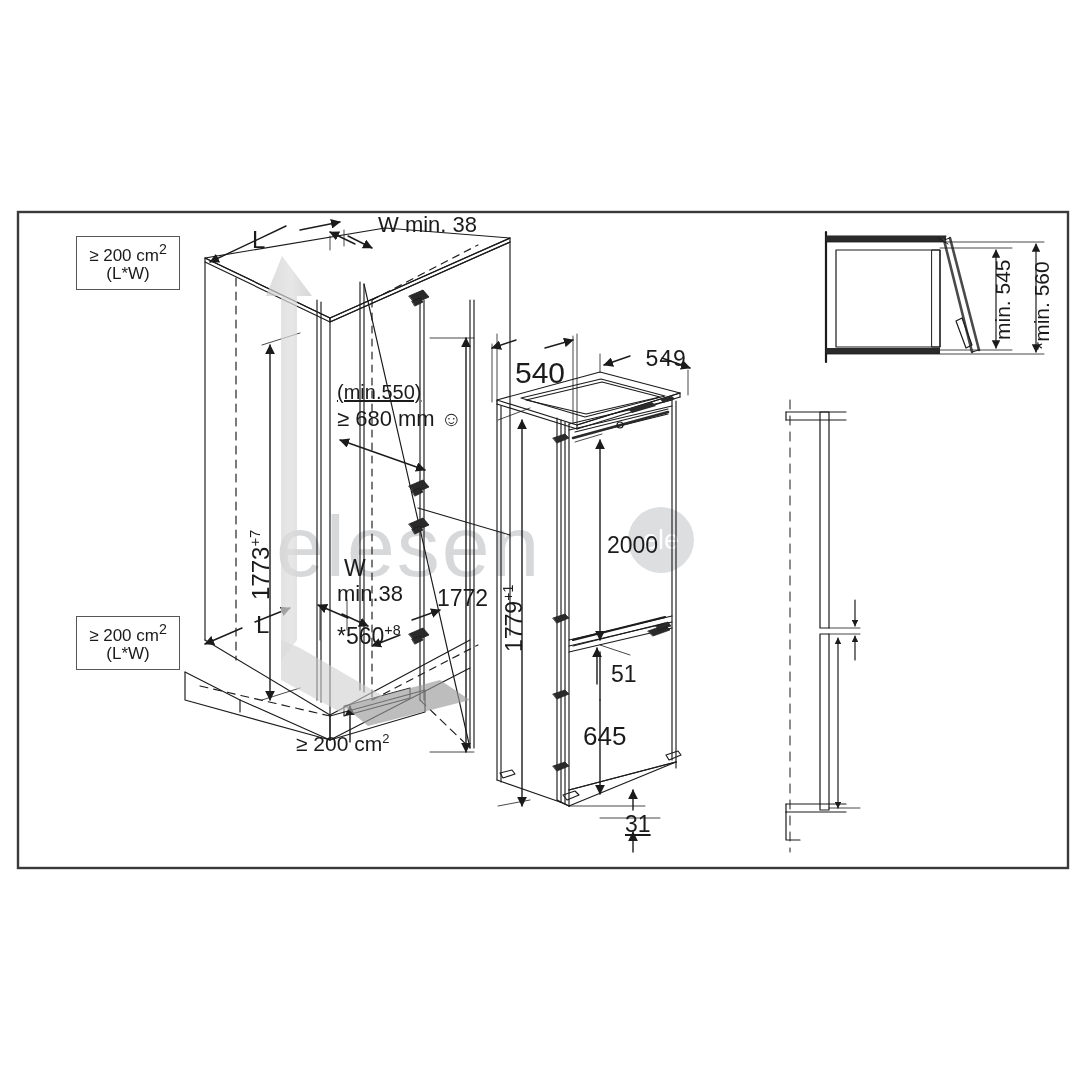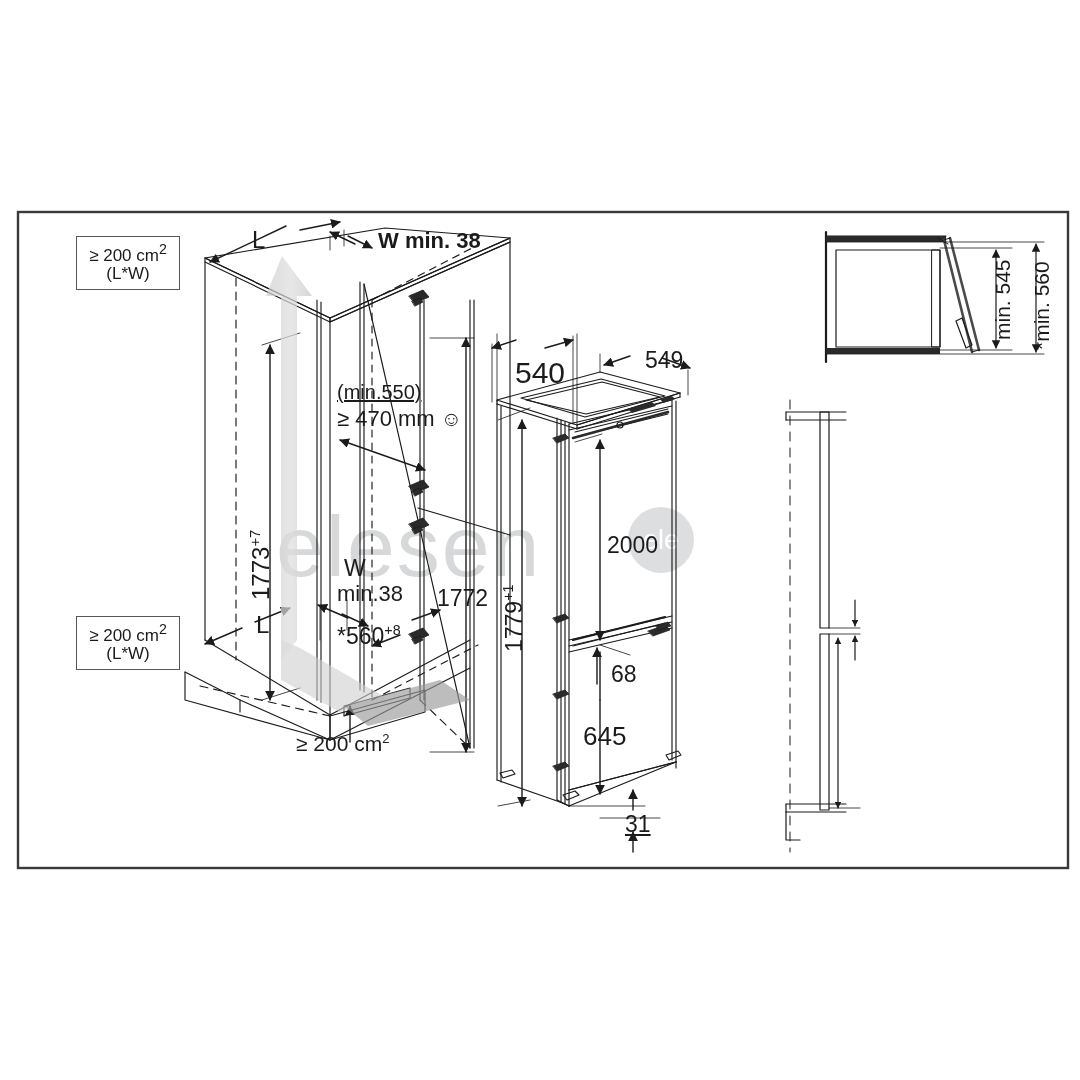--- a/index.html
+++ b/index.html
@@ -351,25 +351,25 @@
   <div class="box-note" style="left:76px; top:236px; width:104px; height:54px; font-size:17px;">
     <span>≥ 200 cm</span><sup>2</sup><br>
     <span>(L*W)</span>
   </div>
 
   <div class="box-note" style="left:76px; top:616px; width:104px; height:54px; font-size:17px;">
     <span>≥ 200 cm</span><sup>2</sup><br>
     <span>(L*W)</span>
   </div>
 
-  <div class="lbl" style="left:378px; top:230px; font-size:22px;font-weight:bold;">W min. 38</div>
+  <div class="lbl" style="left:378px; top:214px; font-size:22px;">W min. 38</div>
 
   <div class="lbl" style="left:337px; top:382px; font-size:20px;text-decoration:underline;">(min.550)</div>
   <div class="lbl" style="left:337px; top:408px; font-size:22px;">
-    <span>≥ 470 mm</span>
+    <span>≥ 680 mm</span>
     <span style="font-size:21px;">☺</span>
   </div>
 
   <div class="lbl rot90" style="left:249px; top:600px; font-size:24px;">
     <span>1773</span><sup>+7</sup>
   </div>
 
   <div class="lbl" style="left:252px; top:228px; font-size:24px;">L</div>
 
   <div class="lbl" style="left:344px; top:557px; font-size:23px;">W</div>
@@ -380,31 +380,31 @@
   </div>
 
   <div class="lbl" style="left:256px; top:613px; font-size:24px;">L</div>
 
   <div class="lbl" style="left:296px; top:733px; font-size:21px;">
     <span>≥ 200 cm</span><sup>2</sup>
   </div>
 
   <div class="lbl" style="left:515px; top:333px; font-size:30px;margin-top:25px;">540</div>
 
-  <div class="lbl" style="left:645px; top:349px; font-size:23px;">549</div>
+  <div class="lbl" style="left:645px; top:349px; font-size:23px;font-family:Liberation Mono, monospace;">549</div>
 
   <div class="lbl" style="left:437px; top:578px; font-size:23px;margin-top:9px;">1772</div>
 
   <div class="lbl rot90" style="left:503px; top:652px; font-size:23px;">
     <span>1779</span><sup>+1</sup>
   </div>
 
   <div class="lbl" style="left:607px; top:534px; font-size:23px;">2000</div>
 
-  <div class="lbl" style="left:611px; top:663px; font-size:23px;">68</div>
+  <div class="lbl" style="left:611px; top:663px; font-size:23px;">51</div>
 
   <div class="lbl" style="left:583px; top:723px; font-size:26px;">645</div>
 
   <div class="lbl" style="left:625px; top:813px; font-size:23px;text-decoration:underline;">31</div>
 
   <div class="lbl rot90" style="left:992px; top:340px; font-size:21px;">min. 545</div>
 
   <div class="lbl rot90" style="left:1031px; top:350px; font-size:21px;">*min. 560</div>
 
 </div>

